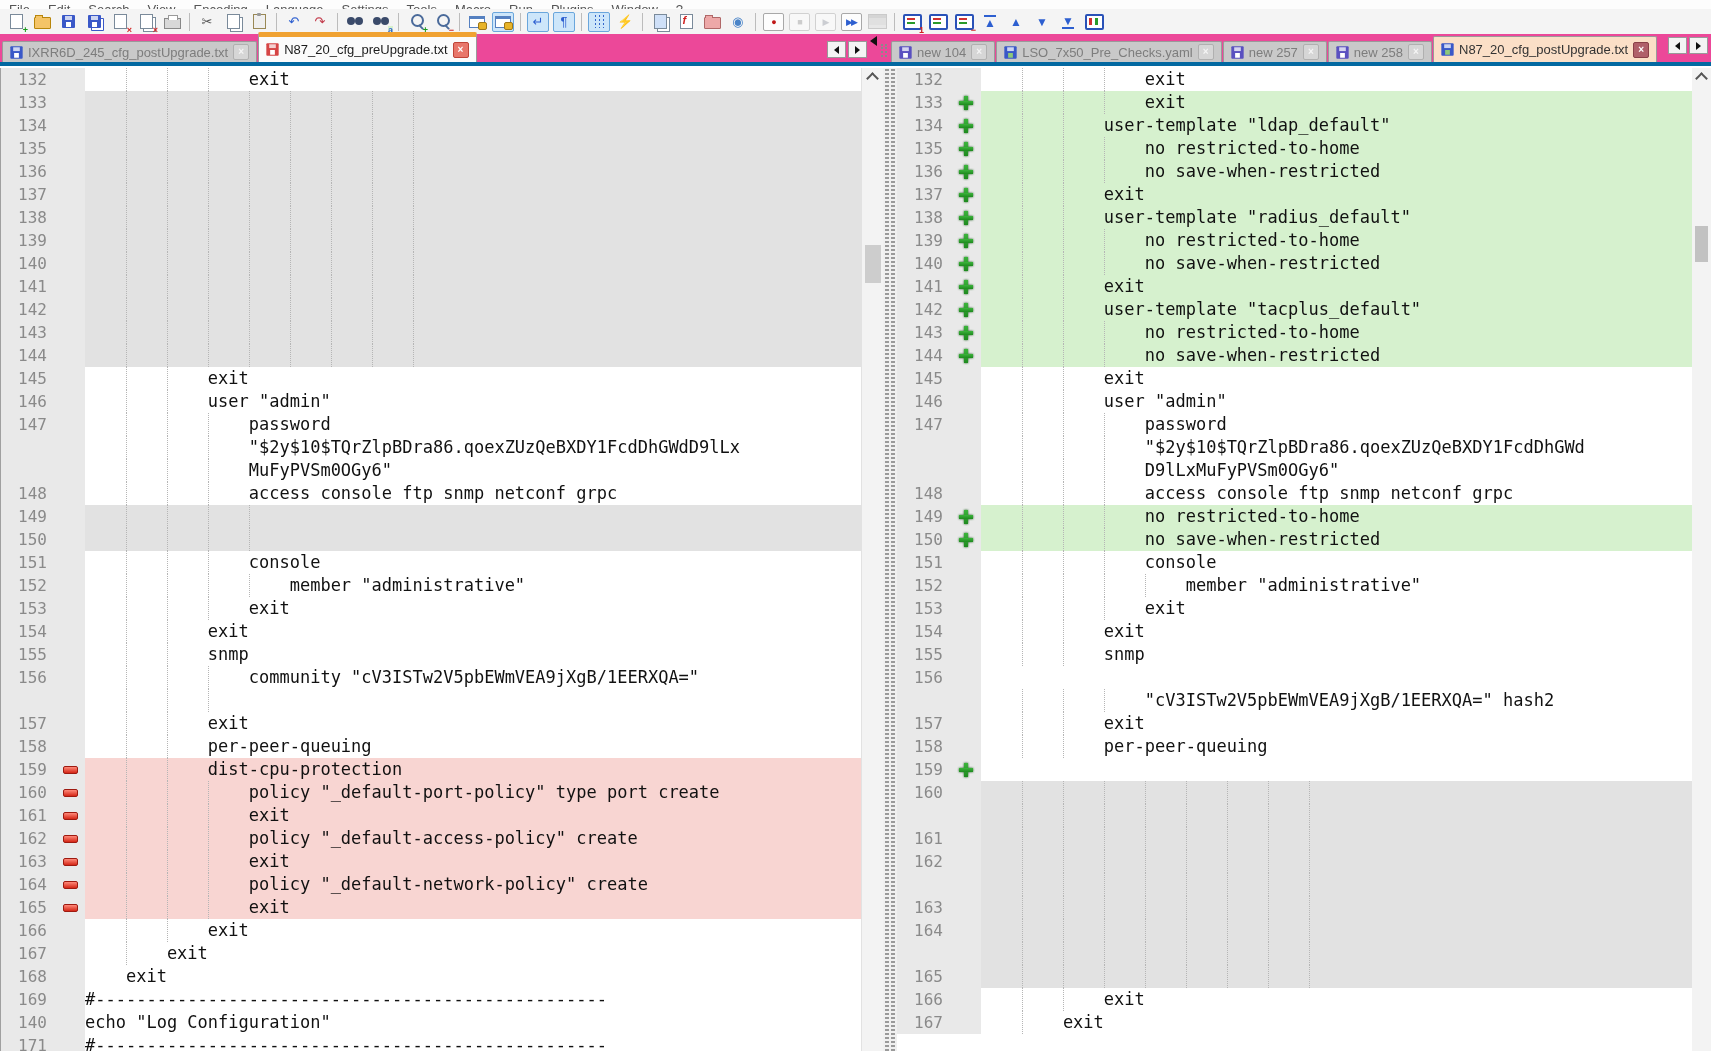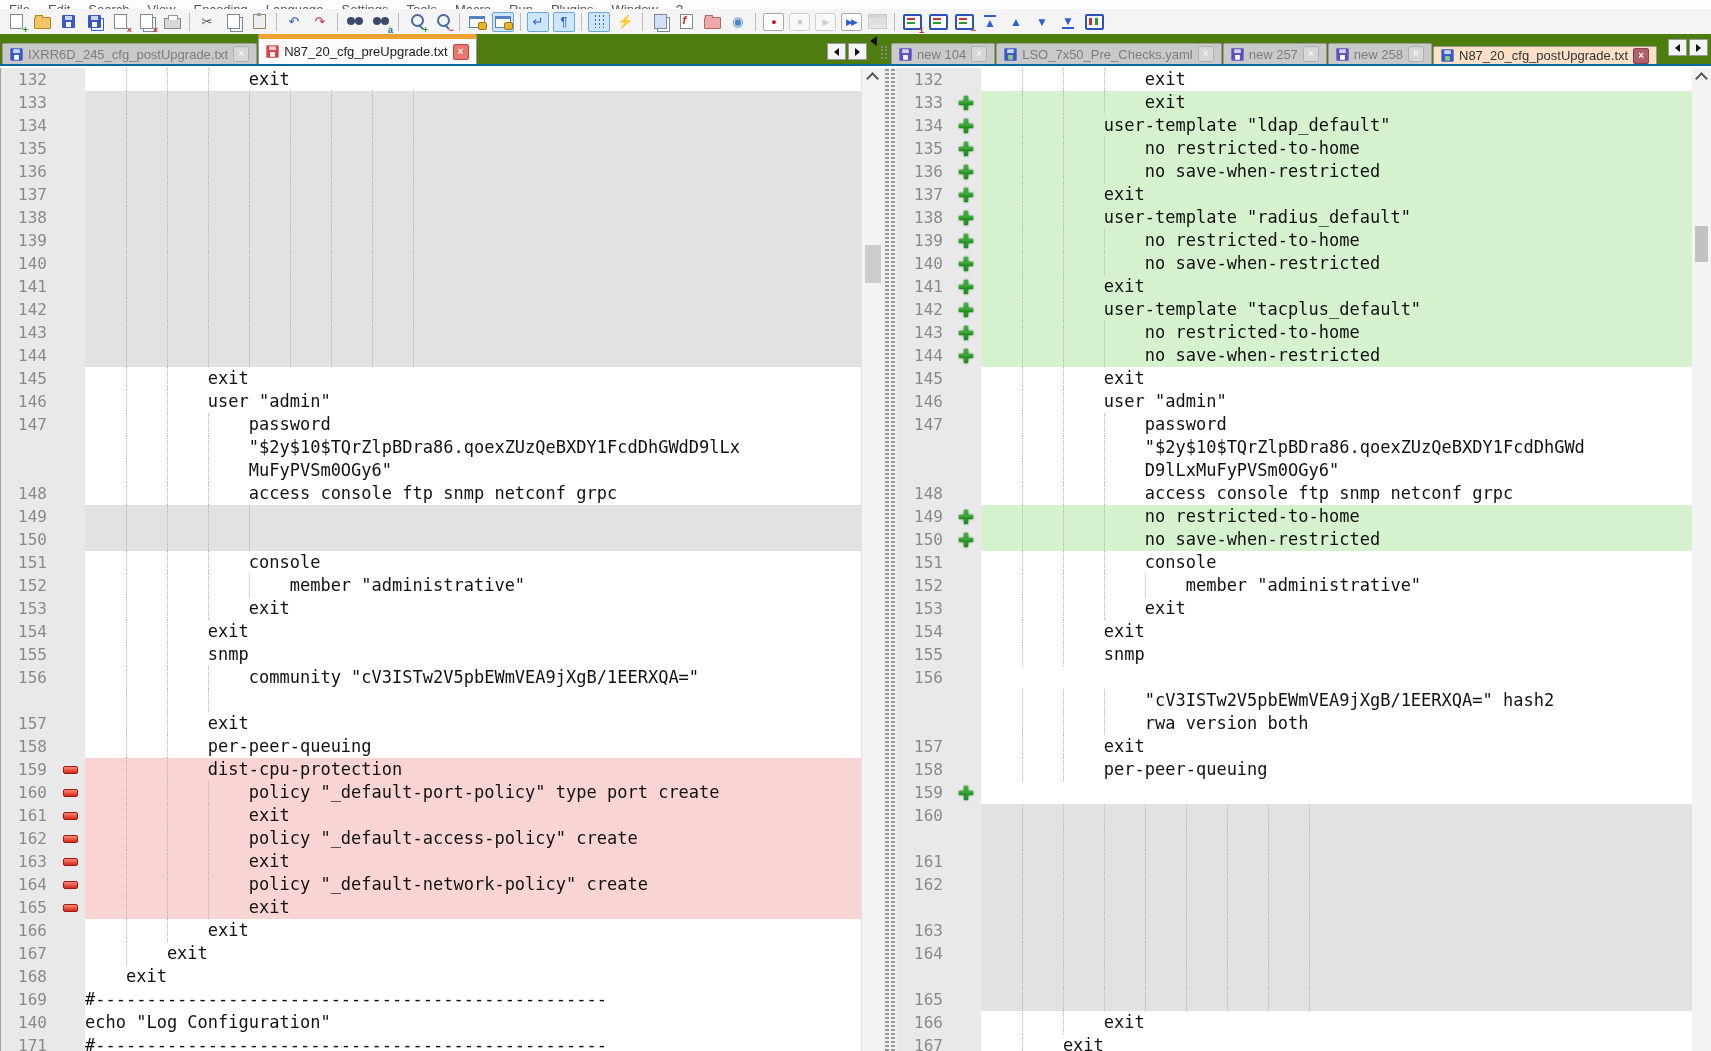--- a/index.html
+++ b/index.html
@@ -60,29 +60,29 @@
   .k-nav{width:15px;height:12px;border:2px solid #2a52b8;border-radius:2px;background:
     linear-gradient(#d03030,#d03030) 2px 2px/3px 7px no-repeat,
     linear-gradient(#2a9a2a,#2a9a2a) 8px 2px/3px 7px no-repeat,#fff}
   .k-navglyph{color:#2d5fd0;font-size:12px;line-height:1}
   .bar-top{border-top:2px solid #2d5fd0}
   .bar-bottom{border-bottom:2px solid #2d5fd0}
   .bdg{position:absolute;right:-1px;bottom:-3px;font-size:9px;font-weight:bold;line-height:1}
   .b-plus{color:#1a9a1a}.b-xr{color:#d02020}.b-minus{color:#d02020}.b-a{color:#2d5fd0}.b-one{color:#d02020}
 
   
-  #tabrow{position:absolute;top:34px;left:0;right:0;height:32px;background:#4d7c0f;border-bottom:2px solid #0369a1;box-sizing:border-box}
+  #tabrow{position:absolute;top:34px;left:0;right:0;height:32px;background:#ec4899;border-bottom:4px solid #0369a1;box-sizing:border-box}
   .tabbar{position:absolute;top:0;bottom:0;display:flex;align-items:flex-end}
   #tabbar-left{left:2px;width:824px}
   #tabbar-right{left:826px;right:0}
   .tab{height:21px;display:flex;align-items:center;gap:5px;padding:0 7px;margin-right:1px;
        border:1px solid #9a9a9a;border-bottom:none;background:#c9c9c9;color:#7d7d7d;
        font-size:13px;white-space:nowrap;box-sizing:border-box;border-radius:2px 2px 0 0}
   .tab.active-left{height:30px;background:#fbfbfb;color:#1c1c1c;border-top:5px solid #f0a232}
-  .tab.active-right{height:18px;background:#fbdfc7;color:#333}
+  .tab.active-right{height:26px;background:#fbdfc7;color:#333}
   .tab .fd{transform:scale(.95)}
   .tabx{width:14px;height:14px;font-size:10px;line-height:13px;text-align:center;border:1px solid #b0b0b0;
         border-radius:2px;background:#d6d6d6;color:#f5f5f5;font-weight:bold}
   .tabx.xred{background:#e8766a;border-color:#c04438;color:#fff}
   .tabx.xmaroon{background:#b0606a;border-color:#8a4048;color:#fff}
   .tsb{width:17px;height:15px;background:#f4f4f4;border:1px solid #999;margin:0 1px 4px 1px;
        display:inline-flex;align-items:center;justify-content:center}
   .tri-l{width:0;height:0;border-right:5px solid #111;border-top:4px solid transparent;border-bottom:4px solid transparent}
   .tri-r{width:0;height:0;border-left:5px solid #111;border-top:4px solid transparent;border-bottom:4px solid transparent}
   .ovf{width:0;height:0;border-right:7px solid #111;border-top:5px solid transparent;border-bottom:5px solid transparent;
@@ -684,25 +684,20 @@
       <div class="row">
         <span class="ln">156</span>
         <span class="mi"></span>
       </div>
       <div class="row">
         <span class="ln"></span>
         <span class="mi"></span>
         <span class="code b-w"><span class="igl" style="left: 4ch;"></span><span class="igl" style="left: 8ch;"></span><span class="igl" style="left: 12ch;"></span><span class="t">                "cV3ISTw2V5pbEWmVEA9jXgB/1EERXQA=" hash2</span></span>
       </div>
       <div class="row">
-        <span class="ln"></span>
-        <span class="mi"></span>
-        <span class="code b-w"><span class="igl" style="left: 4ch;"></span><span class="igl" style="left: 8ch;"></span><span class="igl" style="left: 12ch;"></span><span class="t">                rwa version both</span></span>
-      </div>
-      <div class="row">
         <span class="ln">157</span>
         <span class="mi"></span>
         <span class="code b-w"><span class="igl" style="left: 4ch;"></span><span class="igl" style="left: 8ch;"></span><span class="t">            exit</span></span>
       </div>
       <div class="row">
         <span class="ln">158</span>
         <span class="mi"></span>
         <span class="code b-w"><span class="igl" style="left: 4ch;"></span><span class="igl" style="left: 8ch;"></span><span class="t">            per-peer-queuing</span></span>
       </div>
       <div class="row">

